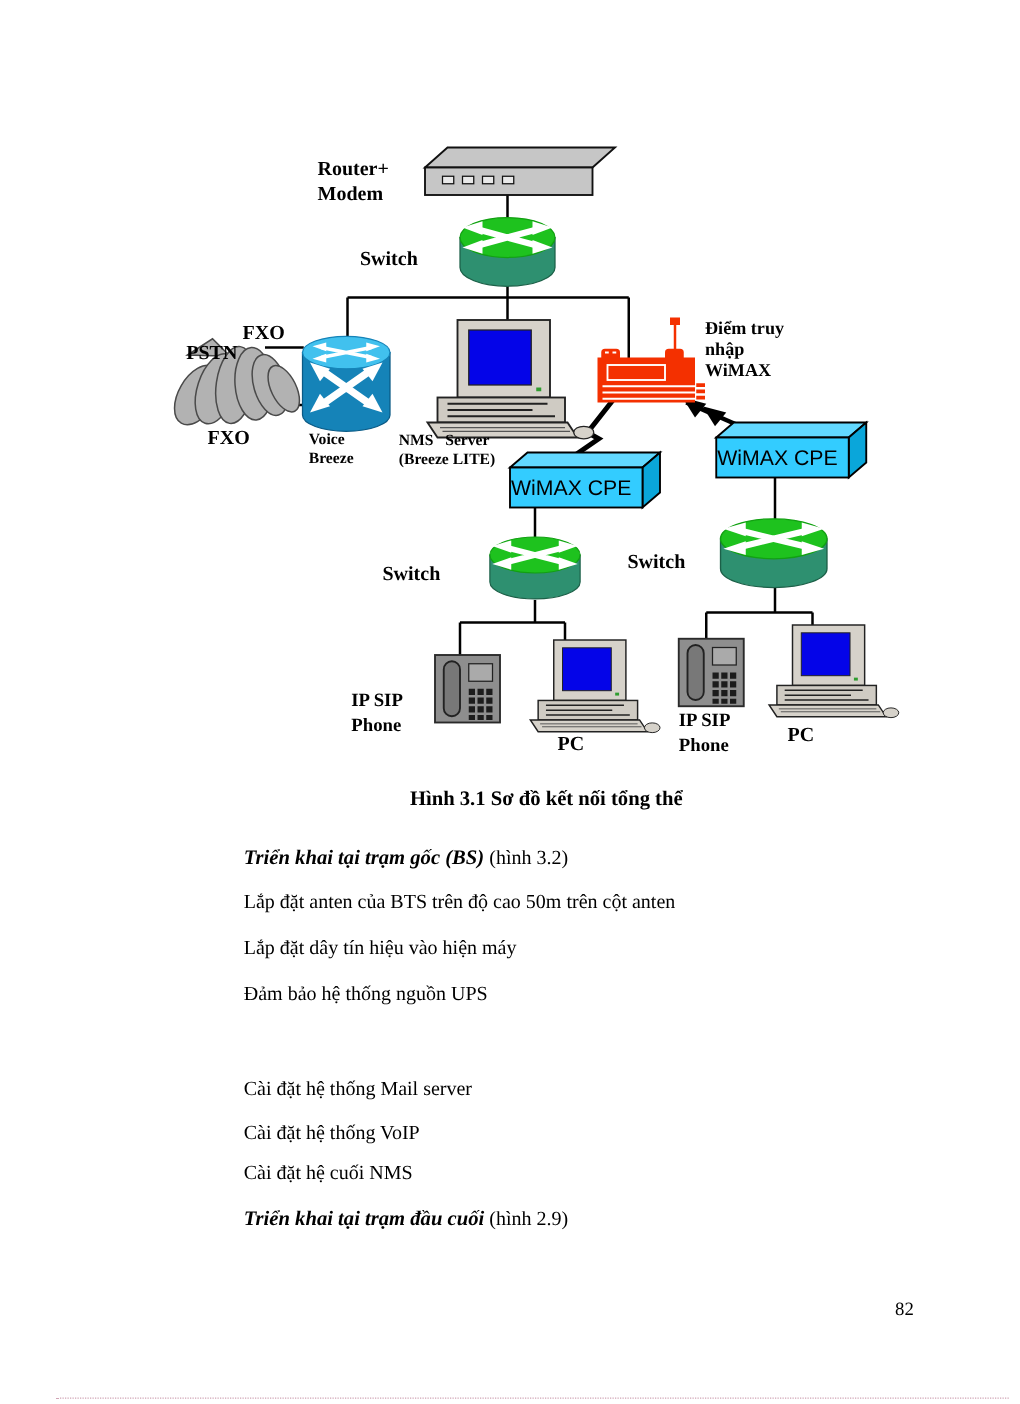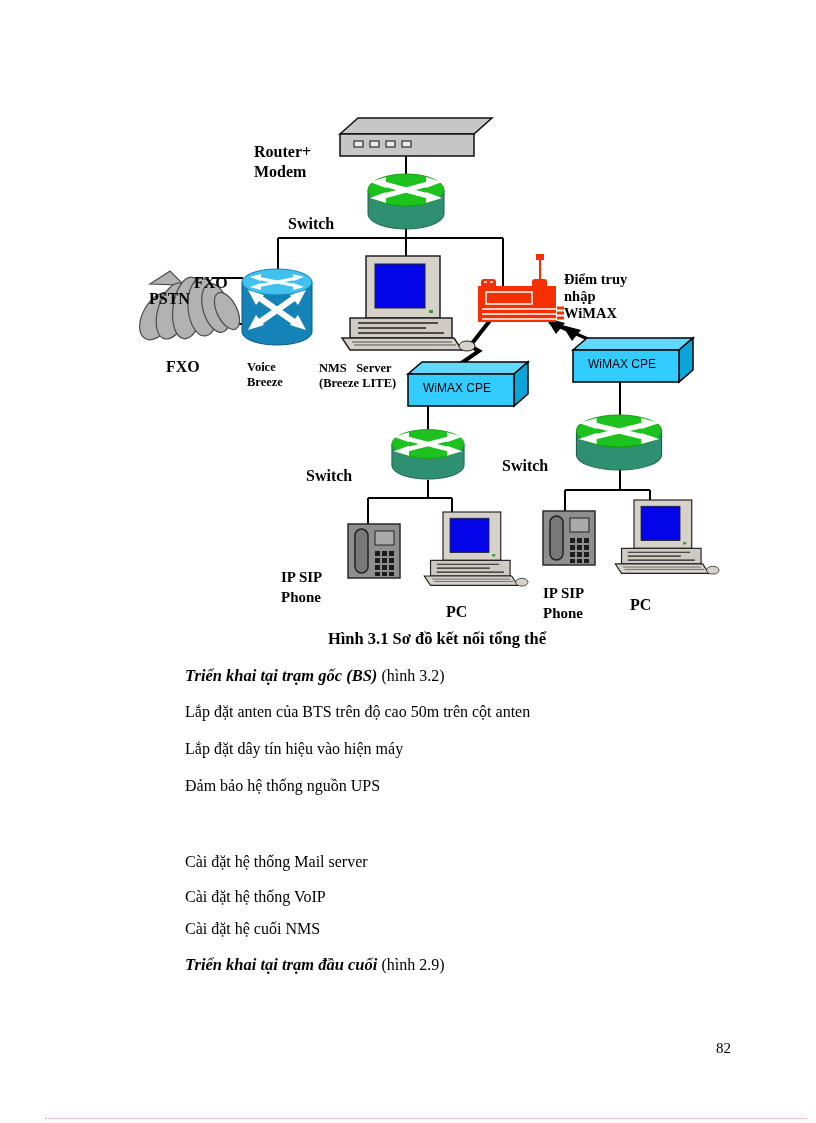--- a/index.html
+++ b/index.html
@@ -4,34 +4,34 @@
 <style>
   html,body { margin:0; padding:0; }
   body {
     width:816px; height:1123px; background:#ffffff; position:relative;
     font-family:"Liberation Serif", serif; color:#000; overflow:hidden;
   }
   .page { position:absolute; left:0; top:0; width:816px; height:1123px; }
   .diagram-svg { position:absolute; left:0; top:0; }
   .dlabel {
     position:absolute; font-weight:bold; white-space:pre;
-    font-family:"Liberation Serif", serif; font-size:16px; line-height:20px;margin-top:16px;
+    font-family:"Liberation Serif", serif; font-size:16px; line-height:20px;
   }
   .dlabel.small { font-size:12.5px; line-height:15px; }
   .cpe-label {
     position:absolute; font-family:"Liberation Sans", sans-serif;
-    font-size:12px; font-weight:normal; text-align:center; width:98px;
+    font-size:17px; font-weight:normal; text-align:center; width:98px;
     white-space:nowrap;
   }
   .caption {
     position:absolute; left:257px; top:629px; width:360px; text-align:center;
     font-weight:bold; font-size:16.5px;
   }
   .body-line {
-    position:absolute; left:185px; margin:0; font-size:16px; white-space:nowrap;text-align:right;
+    position:absolute; left:185px; margin:10px; font-size:16px; white-space:nowrap;text-align:right;
   }
   .bi { font-weight:bold; font-style:italic; font-size:16.5px; }
   .page-number { position:absolute; left:716px; top:1040px; font-size:15px; }
   .bottom-dots {
     position:absolute; left:45px; top:1118px; width:762px; height:0;
     border-top:1px dotted #cfa3b4;
   }
 </style>
 </head>
 <body>

